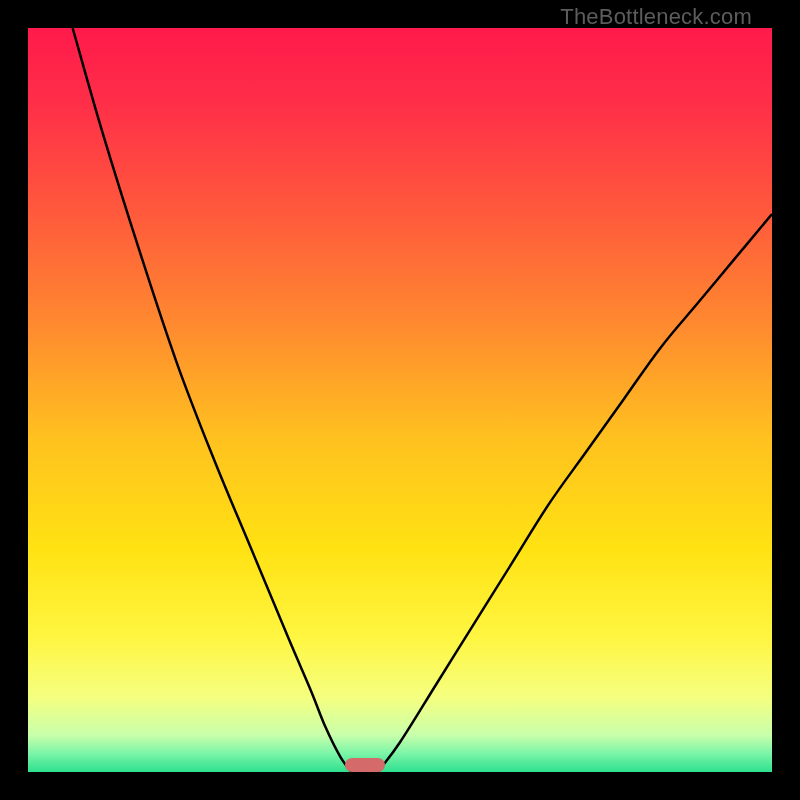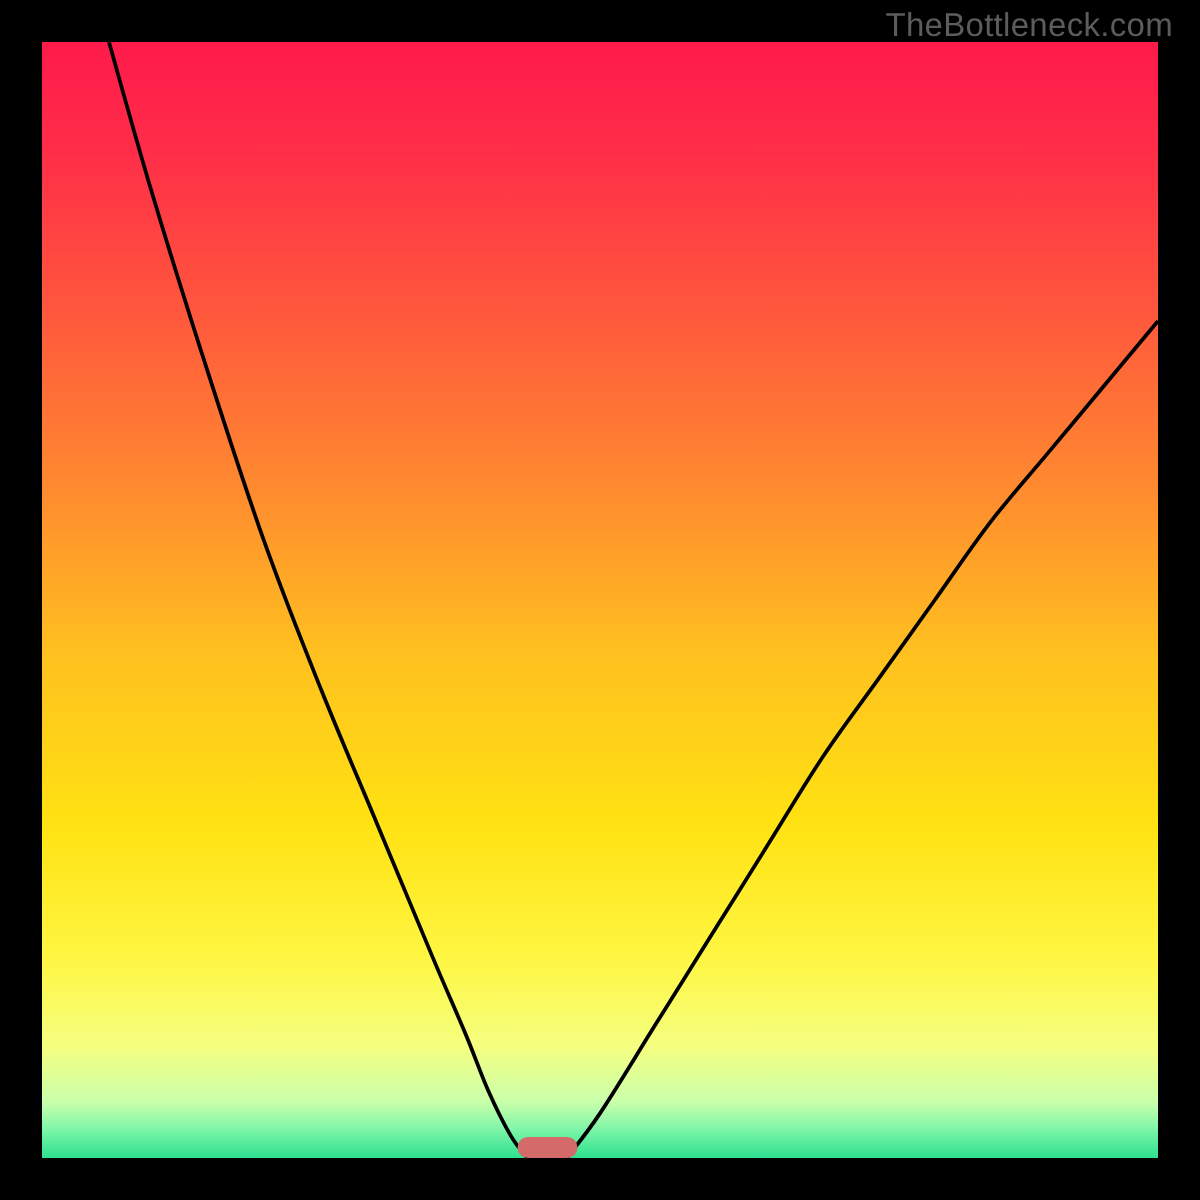--- a/index.html
+++ b/index.html
@@ -22,21 +22,21 @@
   .plot-area {
     position: absolute;
     left: 0;
     top: 0;
     width: 744px;
     height: 744px;
   }
   .watermark {
     position: absolute;
     top: 4px;
-    right: 18px;
+    right: 48px;
     font-size: 22px;
     font-weight: 500;
     color: #5c5c5c;
     letter-spacing: 0.2px;
   }
   .marker {
     position: absolute;
     width: 40px;
     height: 14px;
     background: #d46a6a;

